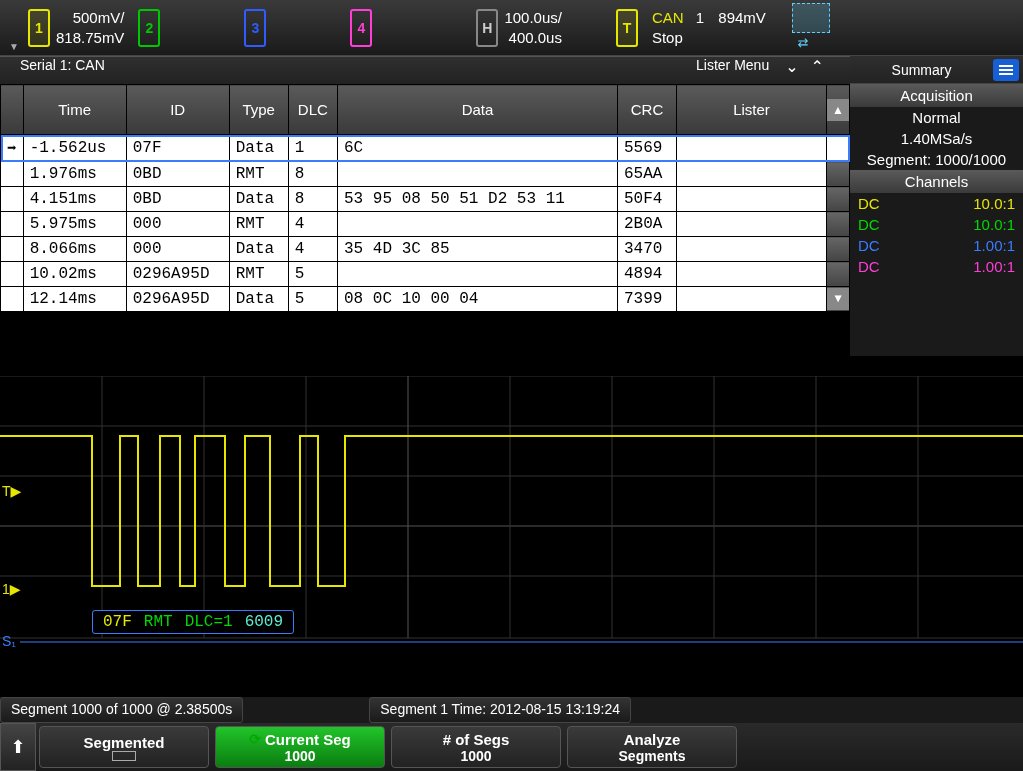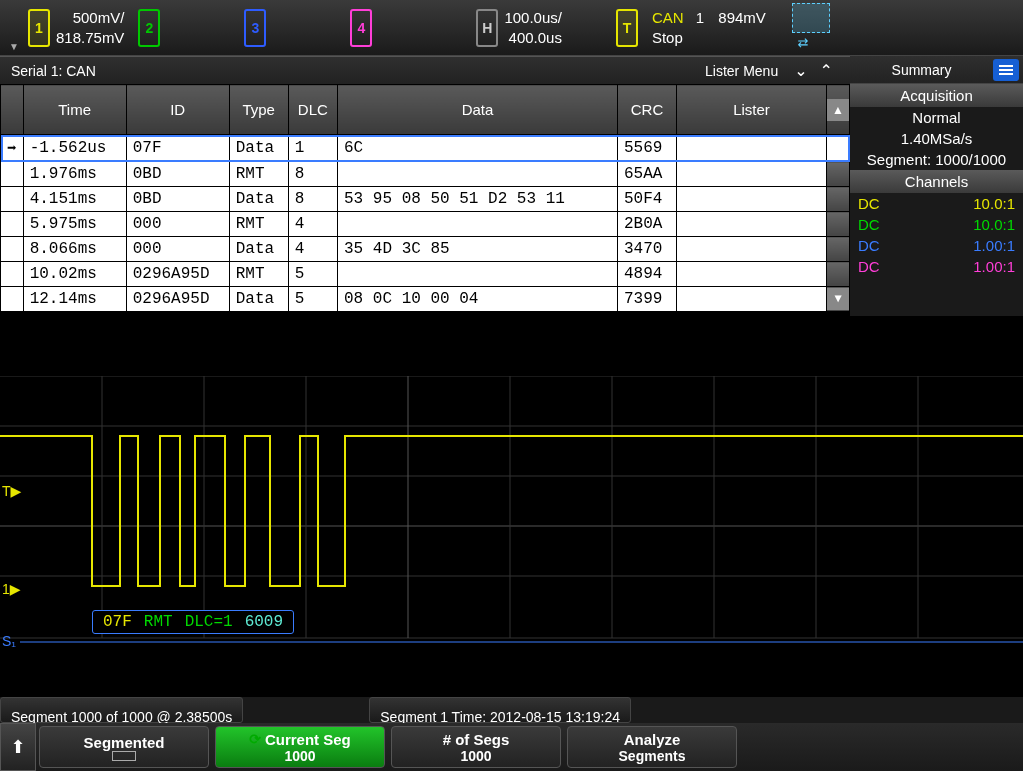--- a/index.html
+++ b/index.html
@@ -54,24 +54,24 @@
   .can-volt { color:#fff; margin-left:10px;}
   .stop-label { color:#fff; margin-left:8px;}
   .select-icon {
     width:38px; height:30px; border:1px dashed #5dd0ff; margin-left:10px;
     background:rgba(93,208,255,0.2);
   }
   .swap-icon { width:38px; height:20px; margin-left:2px; color:#5dd0ff; display:flex;align-items:center;justify-content:center;font-size:13px;}
 
   
   .lister-header {
-    display:flex; align-items:center;
+    display:flex; 
     background: linear-gradient(#2f2f2f,#222);
     height: 28px;
-    padding: 0 11px;
+    padding: 0 20px;
     width: 850px;
     border-top:1px solid #555;
   }
   .lister-title { flex:1; }
   .lister-menu { margin-right: 10px;}
   .chev { color:#fff; margin:0 6px; font-size:16px;}
 
   
   .lister-wrap { width:850px; background:#fff; color:#000; }
   .lister-table { width:100%; border-collapse:collapse; font-family:'Courier New',monospace; font-size:16px;}
@@ -87,21 +87,21 @@
   }
   .lister-table tr.selected td { background:#fff; }
   .lister-table tr.selected { outline:2px solid #3a7cff; outline-offset:-2px;}
   .scroll-col { width:22px; background:linear-gradient(#666,#444);}
   .scroll-arrow { width:22px;height:22px;background:#888;display:flex;align-items:center;justify-content:center;color:#fff;font-size:12px;}
   .arrow-ind { width:18px;}
 
   
   .sidebar {
     position:absolute; top:56px; right:0;
-    width:173px; height:260px;
+    width:173px; height:300px;
     background:#1a1a1a;
   }
   .sb-summary-row { display:flex; align-items:center; height:28px;
     background:linear-gradient(#2f2f2f,#222); border-bottom:1px solid #444;}
   .sb-summary-label { flex:1; text-align:center;}
   .sb-menu-icon { width:26px;height:22px;background:#165fd4;border-radius:3px;margin-right:4px;display:flex;align-items:center;justify-content:center;}
   .sb-menu-icon span{display:block;width:14px;height:2px;background:#fff;box-shadow:0 4px 0 #fff,0 -4px 0 #fff;}
   .sb-section-head {
     background:linear-gradient(#5a5a5a,#3a3a3a); text-align:center;
     padding:3px 0; font-size:15px;
@@ -129,21 +129,21 @@
     padding:2px 10px; font-family:'Courier New',monospace;
     font-size:16px; display:flex; gap:12px;
     background:#000;
   }
 
   
   .status-row {
     position:absolute; bottom:48px; left:0; width:1023px; height:26px;
     display:flex; background:#1a1a1a;
   }
-  .status-box { padding:11px 10px; background:linear-gradient(#333,#1a1a1a);
+  .status-box { padding:3px 10px; background:linear-gradient(#333,#1a1a1a);
     border:1px solid #444; border-radius:3px; margin-right:6px;}
 
   
   .softkey-row {
     position:absolute; bottom:0; left:0; width:1023px; height:48px;
     display:flex; background:linear-gradient(#2a2a2a,#1a1a1a);
   }
   .sk-up { width:36px; display:flex;align-items:center;justify-content:center;
     background:linear-gradient(#444,#222);border:1px solid #555;font-size:18px;}
   .softkey {

